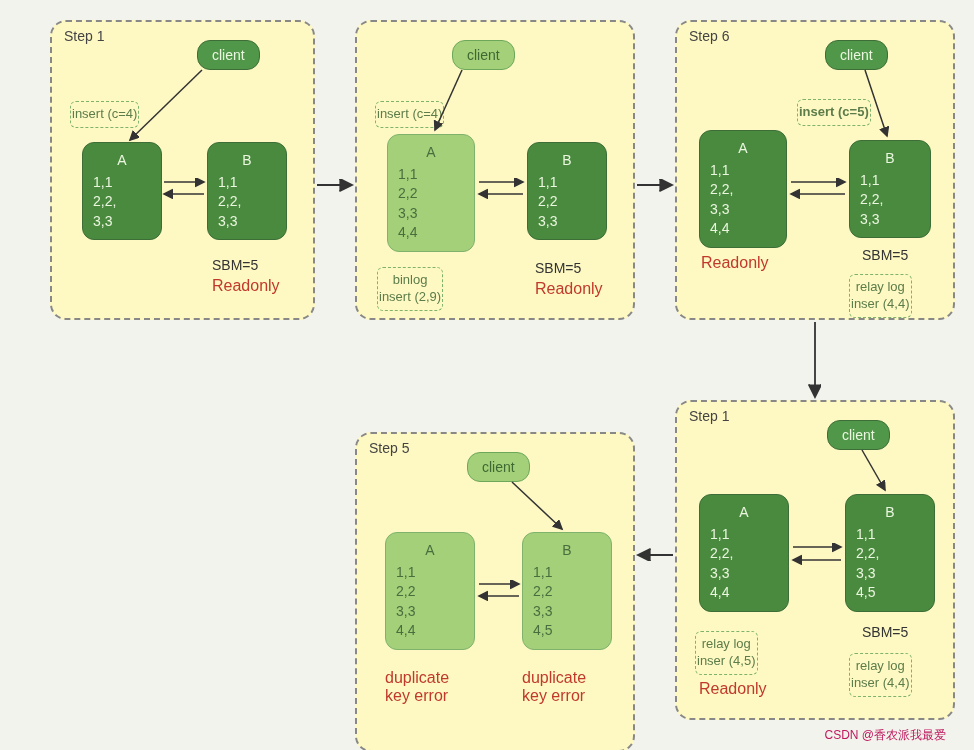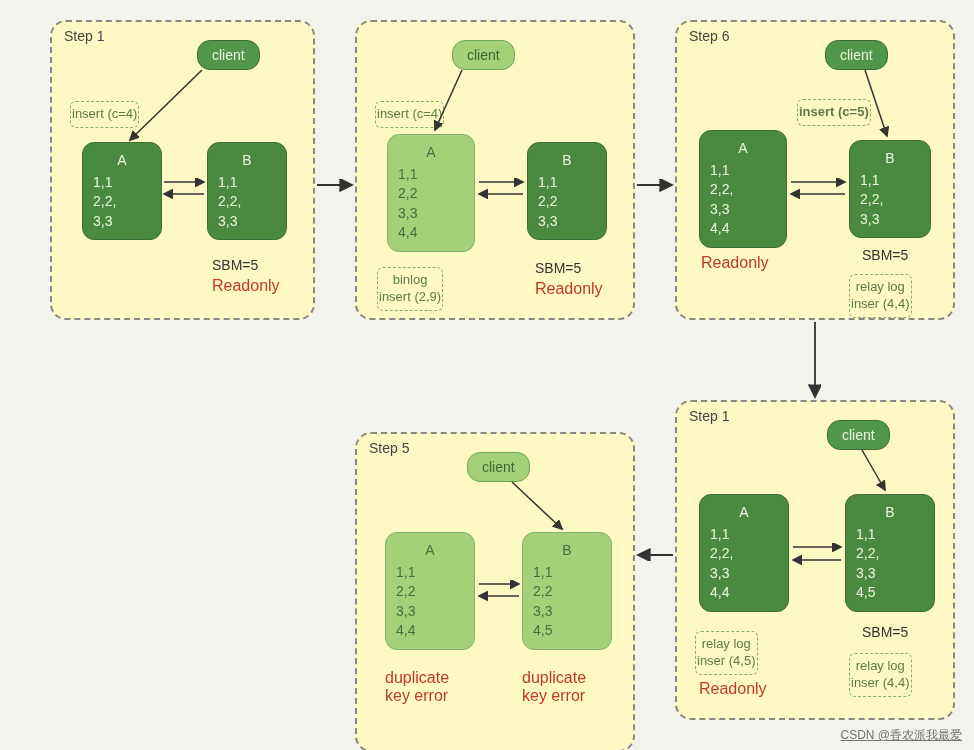--- a/index.html
+++ b/index.html
@@ -56,23 +56,23 @@
     font-size:14px;
     line-height:1.4;
     text-align:left;
   }
   .db.dark  { background:#4a8a3f; border:1px solid #3d6e38;}
   .db.light { background:#a4d07a; border:1px solid #7fb36d; color:#4a6d3e;}
   .db .ttl { text-align:center; margin-bottom:2px; display:block;}
   .sbm { position:absolute; color:#333; font-size:14px;}
   .ro  { position:absolute; color:#c0392b; font-size:16px;}
   .watermark {
-    position:absolute; right:12px; bottom:6px;
+    position:absolute; right:28px; bottom:6px;
     font-family: Arial, sans-serif;
-    font-size:12px; color:#737373;text-decoration:underline;
+    font-size:12px; color:#be185d;
   }
   
   .arr { position:absolute; stroke:#333; fill:none; }
 </style>
 </head>
 <body>
 
 <div class="step-box" style="left:50px; top:20px; width:265px; height:300px;">
   <div class="step-title">Step 1</div>
   <div class="client dark" style="left:145px; top:18px;">client</div>

